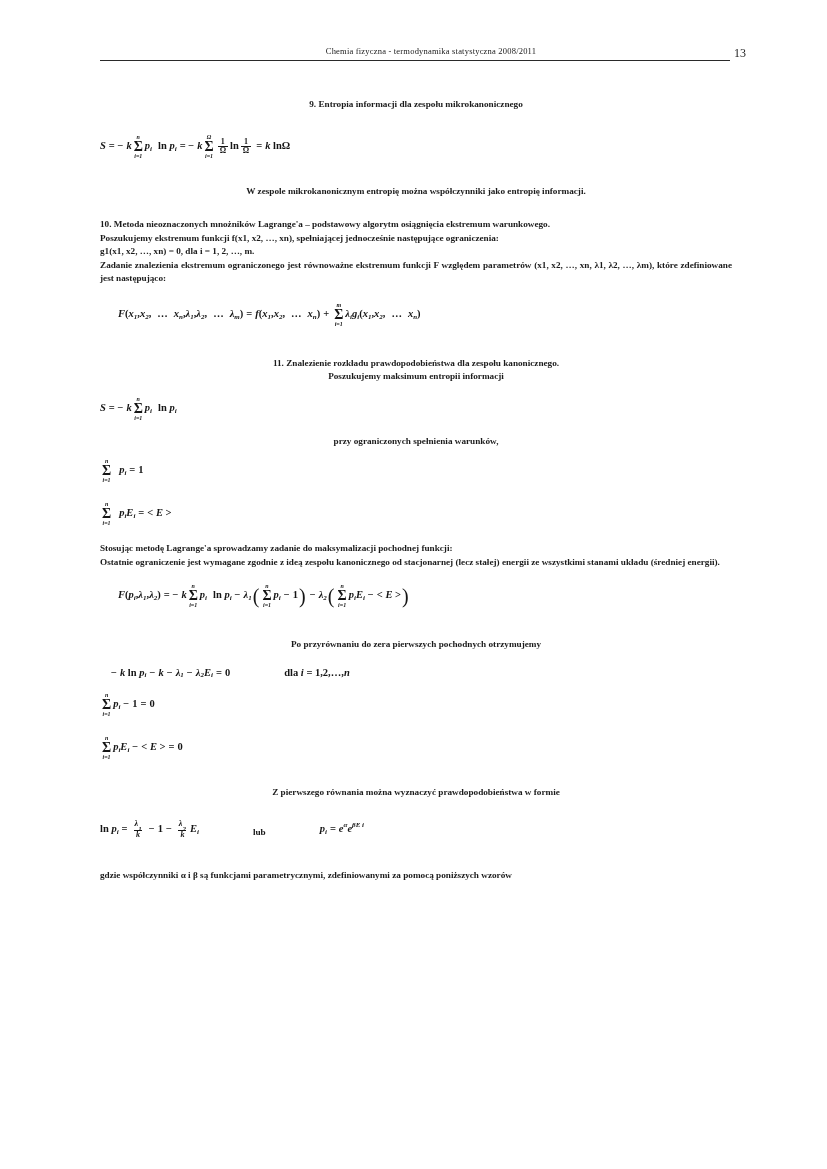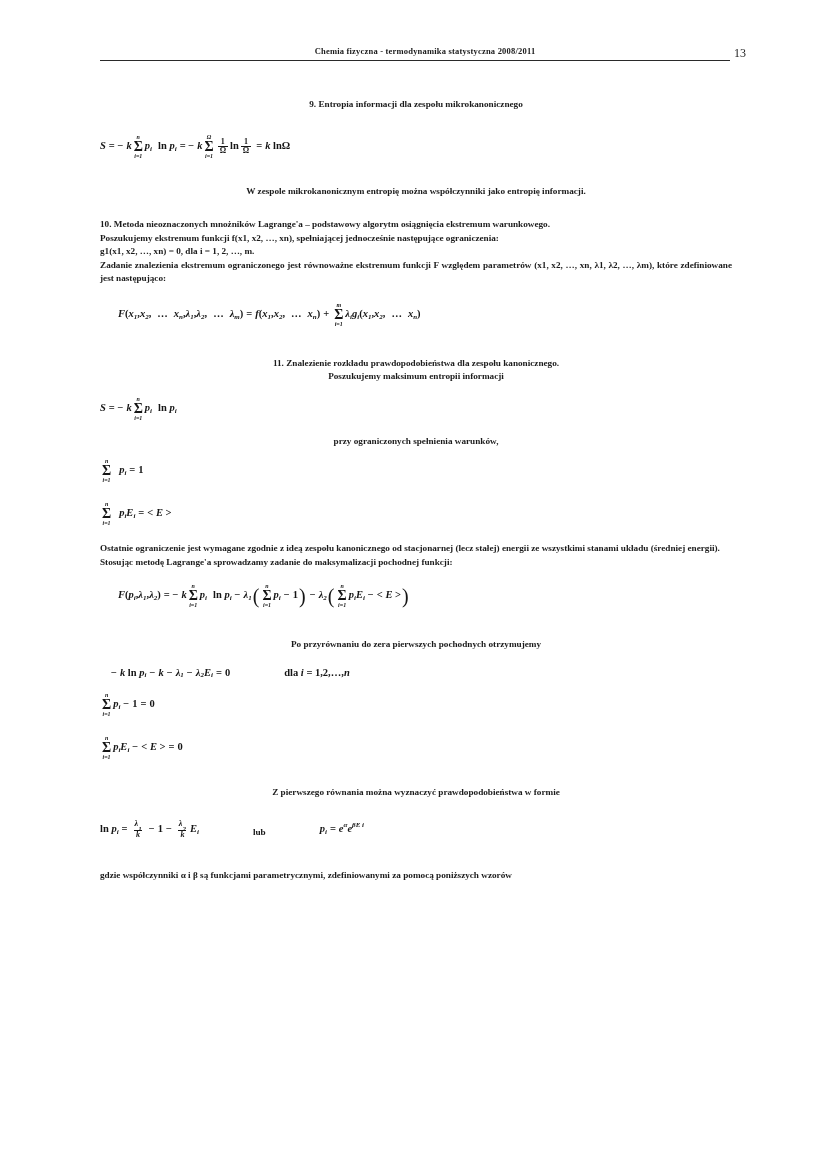--- a/index.html
+++ b/index.html
@@ -25,25 +25,25 @@
   
   .header {
     position: absolute;
     left: 100px;
     top: 46px;
     width: 630px;
     height: 22px;
   }
   .header-title {
     position: absolute;
-    left: 10px; top: 0;
+    left: 16px; top: 0;
     width: 630px;
     text-align: center;
     font-size: 8.5px;
-    font-weight: bold;
+    font-weight: normal;
     letter-spacing: 0.2px;
     color: #1a1a1a;
   }
   .header-page {
     position: absolute;
     right: -16px;
     top: 0;
     font-size: 12px;
     color: #1a1a1a;
   }
@@ -266,22 +266,22 @@
           <span class="lim">n</span>
           <span class="big">Σ</span>
           <span class="lim">i=1</span>
         </span>
       <span class="small-gap"></span><span class="it">p</span><span class="sub">i</span><span class="it">E</span><span class="sub">i</span>
       <span class="op">=</span>&lt;&nbsp;<span class="it">E</span>&nbsp;&gt;
     </div>
 
     <div class="sp-16"></div>
 
+    <p class="para just blur">Stosując metodę Lagrange'a sprowadzamy zadanie do maksymalizacji pochodnej funkcji:</p>
     <p class="para just blur">Ostatnie ograniczenie jest wymagane zgodnie z ideą zespołu kanonicznego od stacjonarnej (lecz stałej) energii ze wszystkimi stanami układu (średniej energii).</p>
-    <p class="para just blur">Stosując metodę Lagrange'a sprowadzamy zadanie do maksymalizacji pochodnej funkcji:</p>
 
     <div class="sp-14"></div>
 
     <div class="formula blur indent-2">
       <span class="it">F</span>(<span class="it">p</span><span class="sub">i</span>,<span class="it">λ</span><span class="sub">1</span>,<span class="it">λ</span><span class="sub">2</span>)
       <span class="op">= −</span><span class="it">k</span>
       <span class="sum">
           <span class="lim">n</span>
           <span class="big">Σ</span>
           <span class="lim">i=1</span>

